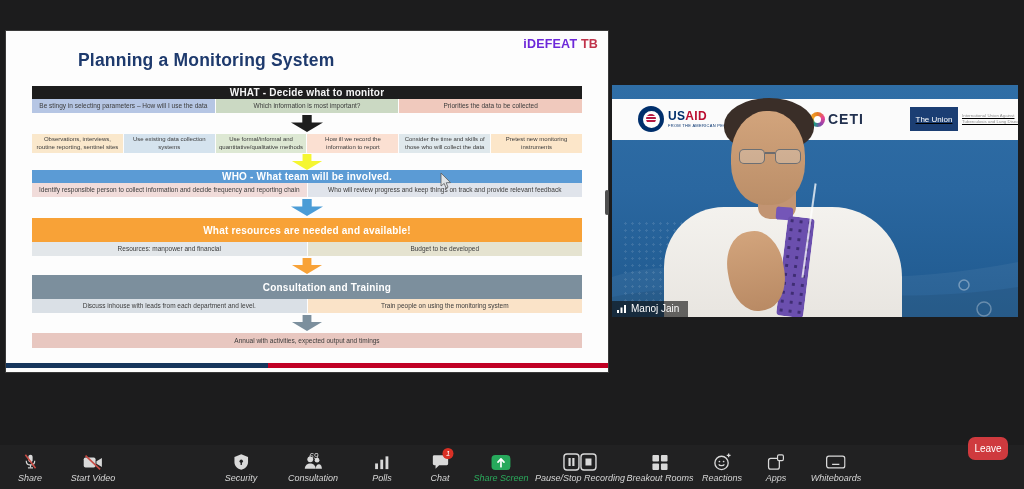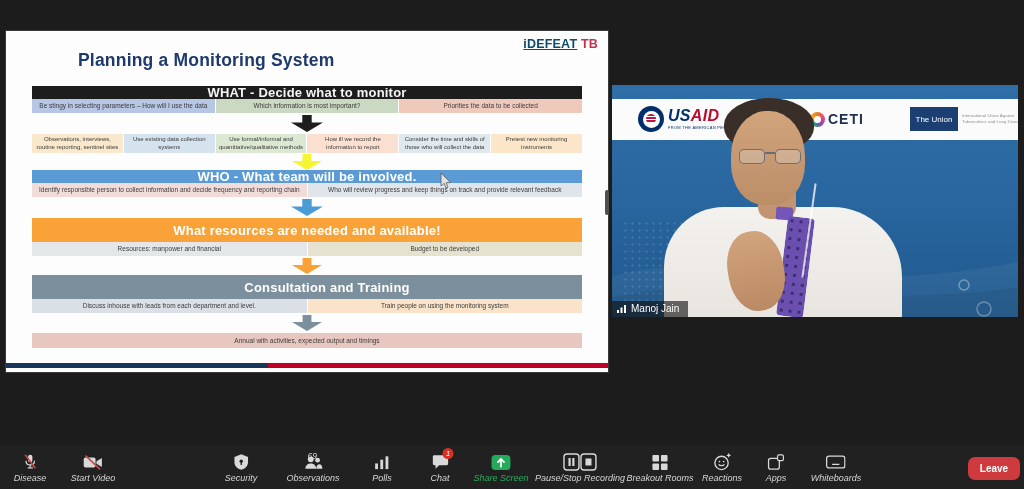--- a/index.html
+++ b/index.html
@@ -2,24 +2,24 @@
 <html><head>
 <meta charset="utf-8">
 <style>
   * { margin:0; padding:0; box-sizing:border-box; }
   html,body { width:1024px; height:489px; overflow:hidden; }
   body { background:#1c1c1d; font-family:"Liberation Sans", sans-serif; position:relative; }
 
   
   .slide { position:absolute; left:6px; top:31px; width:602px; height:341px; background:#fdfdfd; box-shadow:0 0 0 1px #3a3a3a; }
   .brand { position:absolute; top:6px; right:10px; font-size:12.5px; font-weight:bold; letter-spacing:.2px; }
-  .brand .b1 { color:#0c4a6e;text-decoration:underline; } .brand .b2 { color:#c0334a; }
+  .brand .b1 { color:#6d28d9; } .brand .b2 { color:#c0334a; }
   .slide-title { position:absolute; left:72px; top:19px; font-size:17.5px; font-weight:bold; color:#1e3a6d; letter-spacing:.2px; }
   .flow { position:absolute; left:26px; top:55px; width:550px; display:flex; flex-direction:column; }
-  .sec-header { display:flex; align-items:center; justify-content:center; font-size:13px; font-weight:bold; letter-spacing:.2px; }
+  .sec-header { display:flex; align-items:center; justify-content:center; font-size:10px; font-weight:bold; letter-spacing:.2px; }
   .h13{height:13px;} .h14{height:24px;}
   .cells { display:flex; gap:1px; }
   .cell { flex:1; display:flex; align-items:center; justify-content:center; text-align:center; font-size:6.5px; color:#3b3b3b; line-height:1.18; padding:1px 5px; }
   .cells.small .cell { font-size:6px; padding:1px 3px; }
   .arrow-wrap { display:flex; align-items:center; justify-content:center; }
   .a17{height:17px;} .a19{height:19px;} .a20{height:20px;} .a21{height:21px;}
   .slide-footer { position:absolute; left:0; top:332px; width:100%; height:5px; display:flex; }
   .sf-left { width:43.5%; height:100%; }
   .sf-right { flex:1; height:100%; }
 
@@ -35,29 +35,29 @@
   .wave { position:absolute; left:0; bottom:0; }
   .dotgrid { position:absolute; left:10px; top:135px; width:95px; height:85px; opacity:.5;
     background-image:radial-gradient(rgba(255,255,255,.22) 1px, transparent 1.1px); background-size:7px 7px; }
   .banner { position:absolute; left:0; right:0; top:14px; height:41px; background:#fbfbfb; z-index:1; display:flex; align-items:center; }
   .usaid { position:absolute; left:26px; top:7px; display:flex; align-items:center; gap:4px; }
   .usaid-emblem { width:26px; height:26px; border-radius:50%; background:#002f6c; display:flex; align-items:center; justify-content:center; }
   .usaid-emblem .inner { width:17px; height:17px; border-radius:50%; background:#fff; display:flex; align-items:center; justify-content:center; }
   .usaid-emblem .stripes { width:10px; height:10px; border-radius:50%;
      background:repeating-linear-gradient(180deg,#b31942 0 1.6px,#ffffff 1.6px 3.2px); }
   .usaid-text { line-height:1; }
-  .usaid-text .word { font-size:16px; font-weight:bold; letter-spacing:.3px;font-style:italic; }
+  .usaid-text .word { font-size:12px; font-weight:bold; letter-spacing:.3px; }
   .usaid-text .us { color:#002f6c; } .usaid-text .aid { color:#ba0c2f; }
   .usaid-text .tagline { font-size:4px; color:#002f6c; letter-spacing:.3px; margin-top:1.5px; }
   .ceti { position:absolute; left:198px; top:12px; display:flex; align-items:center; gap:3px; }
   .ceti-swirl { width:15px; height:15px; border-radius:50%;
      background:conic-gradient(#e67e22,#e84393,#8e44ad,#16a085,#f5a623,#e67e22); display:flex; align-items:center; justify-content:center; }
   .ceti-swirl .hole { width:7px; height:7px; border-radius:50%; background:#fff; }
   .ceti-text { font-size:14px; font-weight:bold; color:#22314f; letter-spacing:1px; }
-  .union { position:absolute; left:298px; top:8px; display:flex; align-items:center; gap:4px; }
+  .union { position:absolute; left:298px; top:8px; display:flex; align-items:center; gap:4px;text-decoration:underline; }
   .union-box { width:48px; height:24px; background:#1b3e73; color:#fff; font-size:8px; display:flex; align-items:center; justify-content:center; }
   .union-caption { font-size:4.4px; color:#8f8f8f; line-height:1.4; width:62px; }
 
   
   .presenter { position:absolute; inset:0; z-index:2; }
   .shirt { position:absolute; left:52px; top:122px; width:238px; height:112px; background:linear-gradient(180deg,#f4f2ee,#e8e5e0); border-radius:60px 70px 0 0; }
   .neck { position:absolute; left:146px; top:104px; width:38px; height:30px; background:#c29472; border-radius:0 0 12px 12px; }
   .hair { position:absolute; left:112px; top:13px; width:90px; height:54px; background:#3a2e28; border-radius:50% 50% 45% 45%; }
   .face { position:absolute; left:119px; top:26px; width:74px; height:94px; background:linear-gradient(180deg,#d2a47c,#bb8e68); border-radius:48% 48% 44% 44%; }
   .glasses { position:absolute; left:127px; top:64px; width:62px; height:17px; }
@@ -74,22 +74,22 @@
 
   
   .toolbar { position:absolute; left:0; bottom:0; width:1024px; height:44px; background:#212122; z-index:5; }
   .tb-item { position:absolute; top:7px; transform:translateX(-50%); text-align:center; cursor:default;font-style:italic; }
   .ticon { height:19px; display:flex; align-items:flex-end; justify-content:center; position:relative; }
   .tlabel { font-size:9px; color:#d6d6d6; white-space:nowrap; margin-top:2px; }
   .tlabel.green { color:#2bab5c; }
   .count { position:absolute; left:21px; top:-1px; font-size:8.5px; color:#d6d6d6; }
   .badge { position:absolute; left:12px; top:-4px; min-width:11px; height:11px; border-radius:6px; background:#d93025; color:#fff;
      font-size:7.5px; display:flex; align-items:center; justify-content:center; padding:0 2px; }
-  .leave-btn { position:absolute; left:968px; top:457px; width:52px; height:23px; border-radius:7px; background:#cf3a3e; color:#fff;
-     font-size:10px; display:flex; align-items:center; justify-content:center; z-index:6; font-weight:bold; cursor:pointer; }
+  .leave-btn { position:absolute; left:968px; top:437px; width:40px; height:23px; border-radius:7px; background:#cf3a3e; color:#fff;
+     font-size:10px; display:flex; align-items:center; justify-content:center; z-index:6; font-weight:normal; cursor:pointer; }
 </style>
 </head>
 <body>
 
 <div class="slide">
   <div class="brand">
     <span class="b1">iDEFEAT</span><span class="b2"> TB</span>
   </div>
   <div class="slide-title">Planning a Monitoring System</div>
 
@@ -240,21 +240,21 @@
   <div class="tb-item" style="left:30px">
     <div class="ticon">
       <svg width="17" height="19" viewBox="0 0 20 20">
           <rect x="7.5" y="2" width="5" height="9" rx="2.5" fill="#d9d9d9"></rect>
           <path d="M5 9 c0 3 2.2 5 5 5 s5-2 5-5" fill="none" stroke="#d9d9d9" stroke-width="1.4"></path>
           <line x1="10" y1="14" x2="10" y2="17" stroke="#d9d9d9" stroke-width="1.4"></line>
           <line x1="7" y1="17.5" x2="13" y2="17.5" stroke="#d9d9d9" stroke-width="1.4"></line>
           <line x1="4" y1="2" x2="16" y2="18" stroke="#c84b44" stroke-width="1.8"></line>
         </svg>
     </div>
-    <div class="tlabel">Disease</div>
+    <div class="tlabel">Share</div>
   </div>
 
   <div class="tb-item" style="left:93px">
     <div class="ticon">
       <svg width="20" height="17" viewBox="0 0 22 18">
           <rect x="1" y="3.5" width="13" height="11" rx="2" fill="#d9d9d9"></rect>
           <path d="M15 7.5 L21 4 v10 l-6 -3.5 Z" fill="#d9d9d9"></path>
           <line x1="3" y1="1.5" x2="19" y2="16.5" stroke="#c84b44" stroke-width="1.8"></line>
         </svg>
     </div>
@@ -275,21 +275,21 @@
   <div class="tb-item" style="left:313px">
     <div class="ticon">
       <svg width="20" height="17" viewBox="0 0 22 18">
           <circle cx="8" cy="5.5" r="3.2" fill="#d9d9d9"></circle>
           <path d="M2 16 c0 -4 3 -6 6 -6 s6 2 6 6 Z" fill="#d9d9d9"></path>
           <circle cx="15.5" cy="6.5" r="2.6" fill="#d9d9d9"></circle>
           <path d="M14 16 c0 -3 1.6 -5.2 4 -5 c1.8 .3 2.8 2.5 2.8 5 Z" fill="#d9d9d9"></path>
         </svg>
       <span class="count">69</span>
     </div>
-    <div class="tlabel">Observations</div>
+    <div class="tlabel">Consultation</div>
   </div>
 
   <div class="tb-item" style="left:382px">
     <div class="ticon">
       <svg width="17" height="17" viewBox="0 0 18 18">
           <rect x="2" y="10" width="3" height="6" fill="#d9d9d9"></rect>
           <rect x="7.5" y="6" width="3" height="10" fill="#d9d9d9"></rect>
           <rect x="13" y="2.5" width="3" height="13.5" fill="#d9d9d9"></rect>
         </svg>
     </div>

